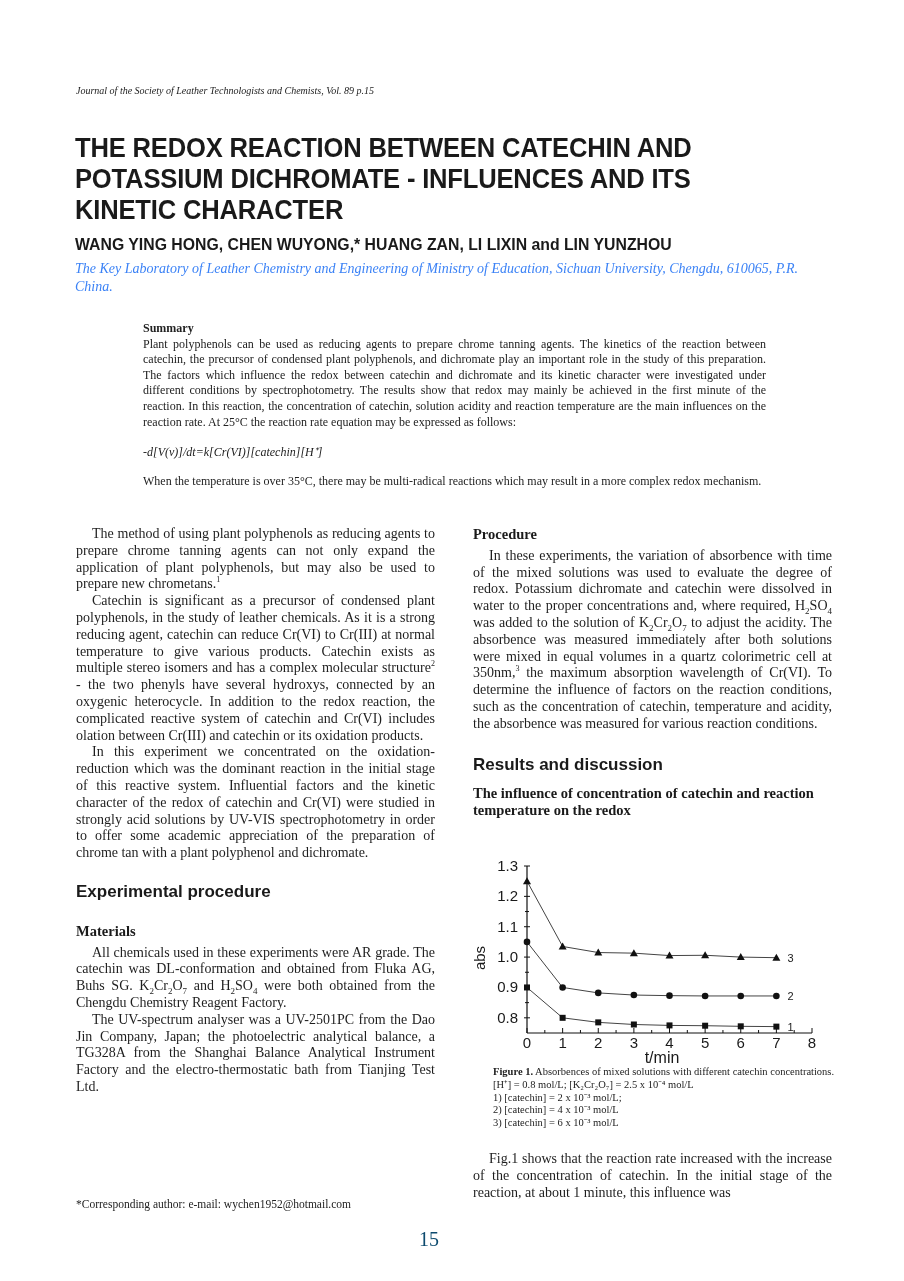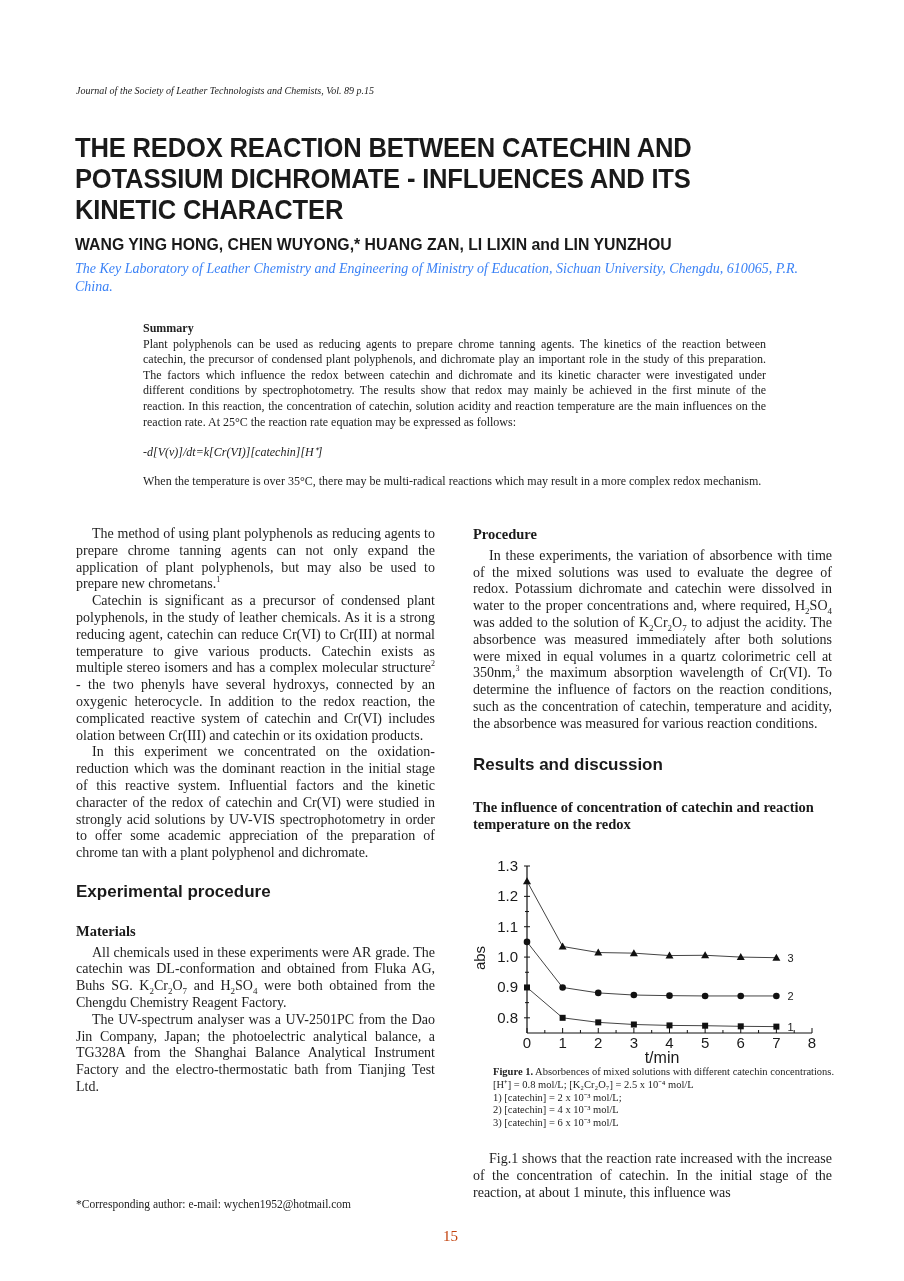--- a/index.html
+++ b/index.html
@@ -14,21 +14,21 @@
   #equation { text-align:center; font-style:italic; margin:15px 0 13px 0 !important; }
   .col { position:absolute; font-family:"Liberation Serif",serif; font-size:14px; line-height:16.8px; color:#1e1e1e; }
   #col-left { left:76px; top:526px; width:359px; }
   #col-right { left:473px; top:526px; width:359px; }
   .col p { margin:0; text-align:justify; text-indent:16px; }
   .h-sans { font-family:"Liberation Sans",sans-serif; font-weight:bold; font-size:17px; margin:0 0 6px 0; color:#1a1a1a; }
   .h-serif { font-family:"Liberation Serif",serif; font-weight:bold; font-size:14.5px; margin:0 0 5px 0; color:#1a1a1a; }
   sup { font-size:8px; line-height:0; }
   sub { font-size:9px; line-height:0; }
   #footnote { position:absolute; left:76px; top:1198px; font-family:"Liberation Serif",serif; font-size:11.5px; color:#222; }
-  #page-number { position:absolute; left:443px; top:1228px; font-family:"Liberation Serif",serif; font-size:15px; color:#c2410c; }
+  #page-number { position:absolute; left:419px; top:1228px; font-family:"Liberation Serif",serif; font-size:20px; color:#0c4a6e; }
   #chart { position:absolute; left:465px; top:850px; }
   #caption { position:absolute; left:473px; top:1066px; width:380px; font-family:"Liberation Serif",serif; font-size:10.5px; line-height:12.8px; color:#222; }
   #caption .fig { font-weight:bold; }
   #caption div { white-space:nowrap;margin-left:20px; }
   #fig-discussion { position:absolute; left:473px; top:1151px; width:359px; }
 </style>
 </head>
 <body>
 
 <div id="running-head">Journal of the Society of Leather Technologists and Chemists, Vol. 89 p.15</div>
@@ -58,21 +58,21 @@
   <div class="h-serif">Materials</div>
   <p><span>All chemicals used in these experiments were AR grade. The catechin was DL-conformation and obtained from Fluka AG, Buhs SG. K</span><sub>2</sub><span>Cr</span><sub>2</sub><span>O</span><sub>7</sub> <span>and H</span><sub>2</sub><span>SO</span><sub>4</sub> <span>were both obtained from the Chengdu Chemistry Reagent Factory.</span></p>
 
   <p>The UV-spectrum analyser was a UV-2501PC from the Dao Jin Company, Japan; the photoelectric analytical balance, a TG328A from the Shanghai Balance Analytical Instrument Factory and the electro-thermostatic bath from Tianjing Test Ltd.</p>
 </div>
 
 <div id="col-right" class="col">
   <div class="h-serif">Procedure</div>
   <p><span>In these experiments, the variation of absorbence with time of the mixed solutions was used to evaluate the degree of redox. Potassium dichromate and catechin were dissolved in water to the proper concentrations and, where required, H</span><sub>2</sub><span>SO</span><sub>4</sub> <span>was added to the solution of K</span><sub>2</sub><span>Cr</span><sub>2</sub><span>O</span><sub>7</sub> <span>to adjust the acidity. The absorbence was measured immediately after both solutions were mixed in equal volumes in a quartz colorimetric cell at 350nm,</span><sup>3</sup><span> the maximum absorption wavelength of Cr(VI). To determine the influence of factors on the reaction conditions, such as the concentration of catechin, temperature and acidity, the absorbence was measured for various reaction conditions.</span></p>
 
-  <div class="h-sans" style="margin-top:24px;margin-bottom:26px;">Results and discussion</div>
+  <div class="h-sans" style="margin-top:24px;margin-bottom:12px;">Results and discussion</div>
   <div class="h-serif" style="line-height:17px;">The influence of concentration of catechin and reaction temperature on the redox</div>
 </div>
 
 <svg id="chart" width="380" height="215" xmlns="http://www.w3.org/2000/svg">
   <g id="axes">
       <line x1="62" y1="16" x2="62" y2="183" stroke="#111" stroke-width="1.2"></line>
       <line x1="62" y1="183" x2="347" y2="183" stroke="#111" stroke-width="1.2"></line>
     </g>
   <g id="ticks">
       <line x1="59" y1="167.8181818181818" x2="65" y2="167.8181818181818" stroke="#111" stroke-width="1"></line>

